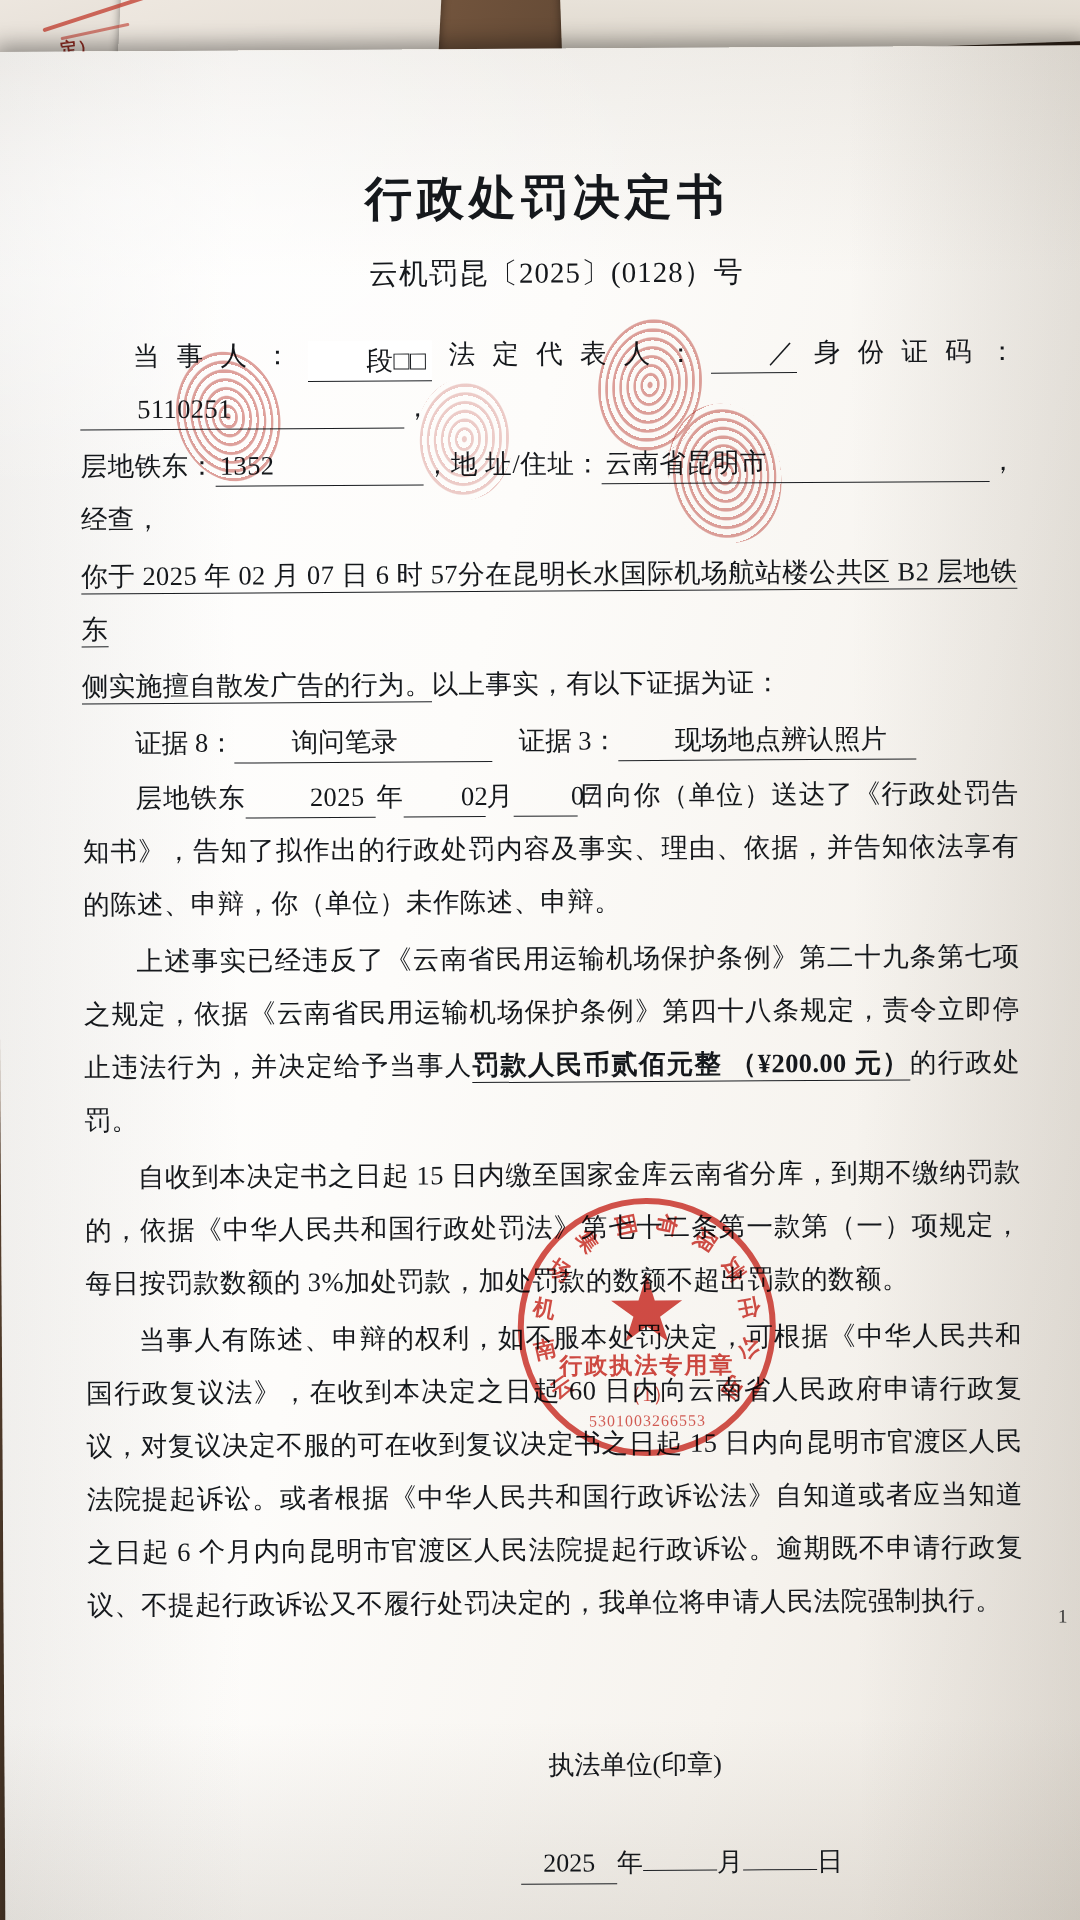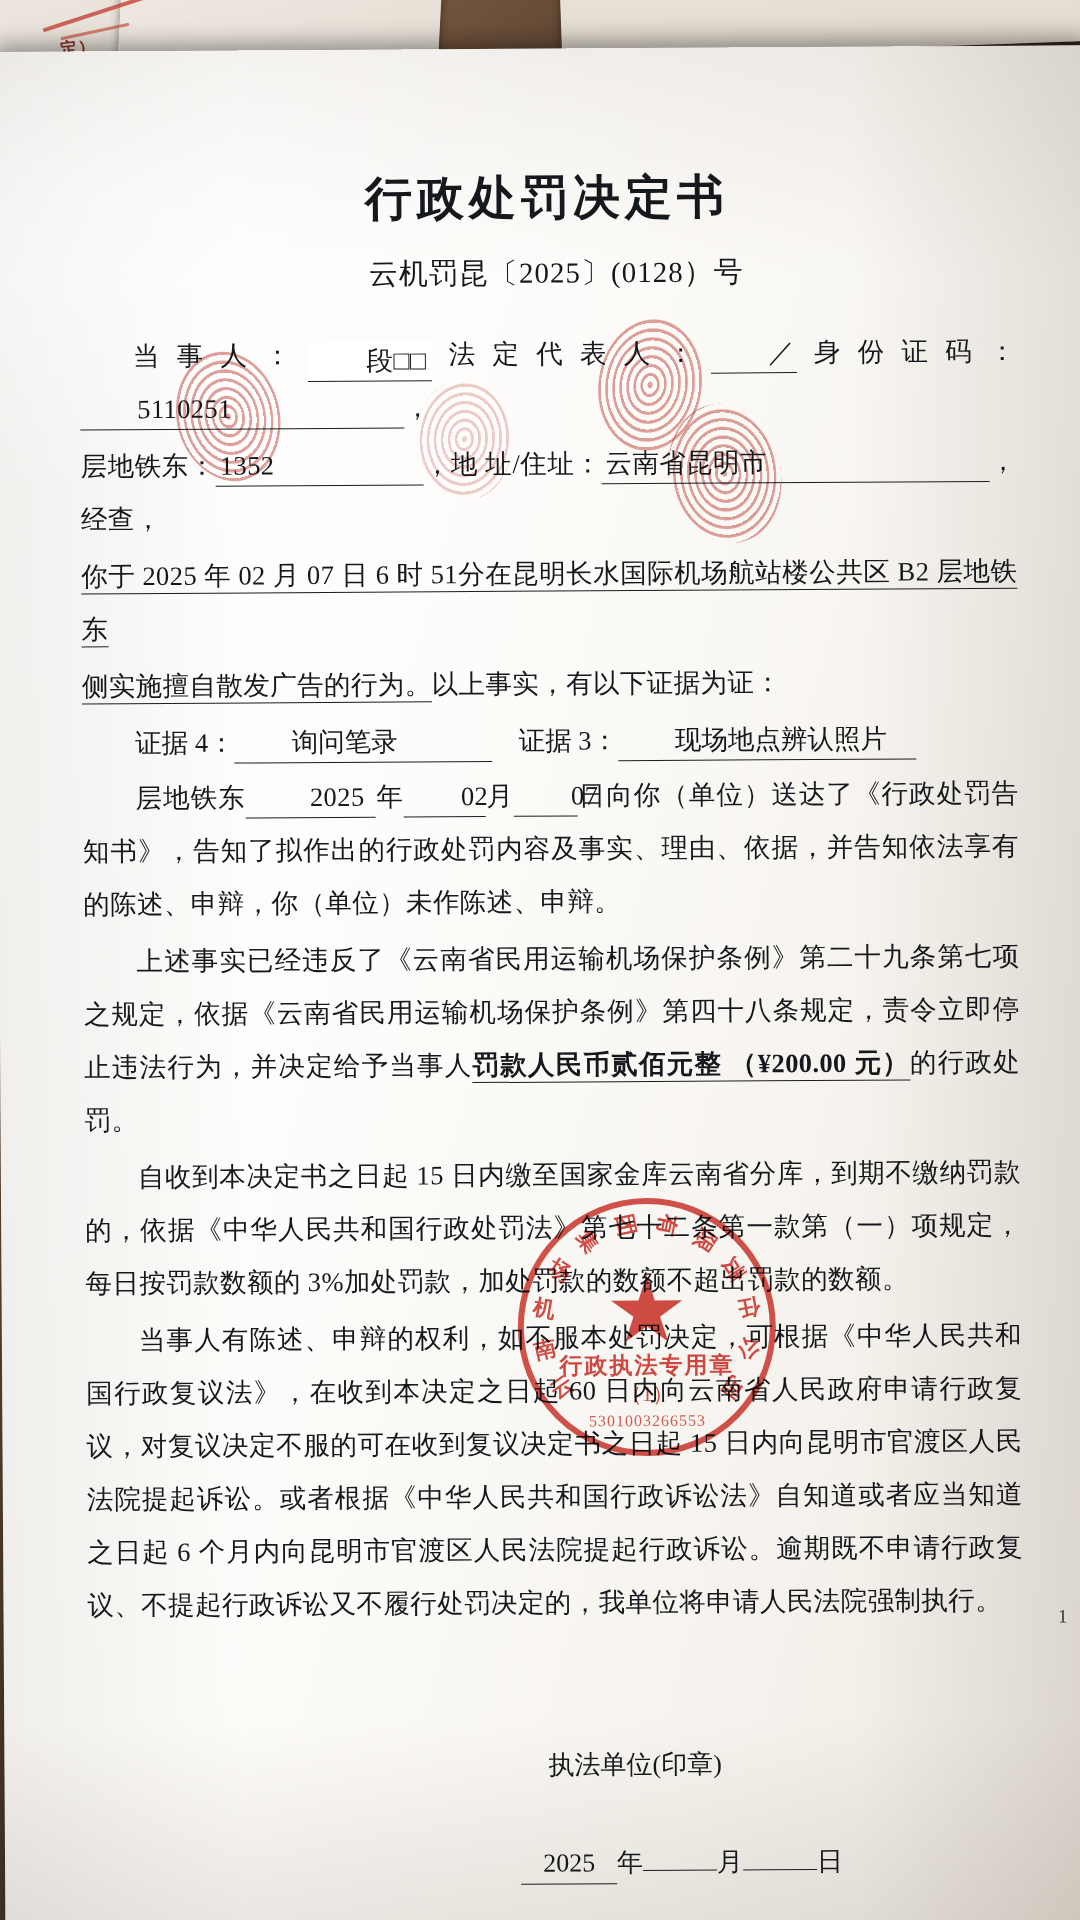--- a/index.html
+++ b/index.html
@@ -313,29 +313,29 @@
       <p class="para">
         <span class="fact-underline"><span>你于</span>
         <span>2025</span>
         <span>年</span>
         <span>02</span>
         <span>月</span>
         <span>07</span>
         <span>日</span>
         <span>6</span>
         <span>时</span>
-        <span>51</span><span>分在</span><span>昆明长水国际机场航站楼公共区 B2 层地铁东</span></span>
+        <span>57</span><span>分在</span><span>昆明长水国际机场航站楼公共区 B2 层地铁东</span></span>
       </p>
 
       <p class="para">
         <span class="fact-underline">侧实施擅自散发广告的行为。</span><span>以上事实，有以下证据为证：</span>
       </p>
 
       <div class="evidence-row">
-        <span>证据 4：</span><span class="u" style="width:250px;text-align:left">询问笔录</span><span class="gap"></span><span>证据 3：</span><span class="u" style="width:290px;text-align:left">现场地点辨认照片</span>
+        <span>证据 8：</span><span class="u" style="width:250px;text-align:left">询问笔录</span><span class="gap"></span><span>证据 3：</span><span class="u" style="width:290px;text-align:left">现场地点辨认照片</span>
       </div>
 
       <p class="para indent">
         <span>层地铁东</span><span class="u" style="width:122px">2025</span><span>年</span><span class="u" style="width:74px">02</span><span>月</span><span class="u" style="width:56px">07</span><span>日向你（单位）送达了《行政处罚告知书》，告知了</span><span>拟作出的行政处罚内容及事实、理由、依据，并告知依法享有的陈述、申辩，你（单位）未作陈述、申辩。</span>
       </p>
 
       <p class="para indent">
         <span>上述事实已经违反了《云南省民用运输机场保护条例》第二十九条第七项之规定，依据《云南省民用运输机场保护条例》第四十八条规定，责令立即停止违法行为，并决定给予当事人</span><span class="bold fact-underline">罚款人民币贰佰元整 （¥200.00 元）</span><span>的行政处罚。</span>
       </p>
 

